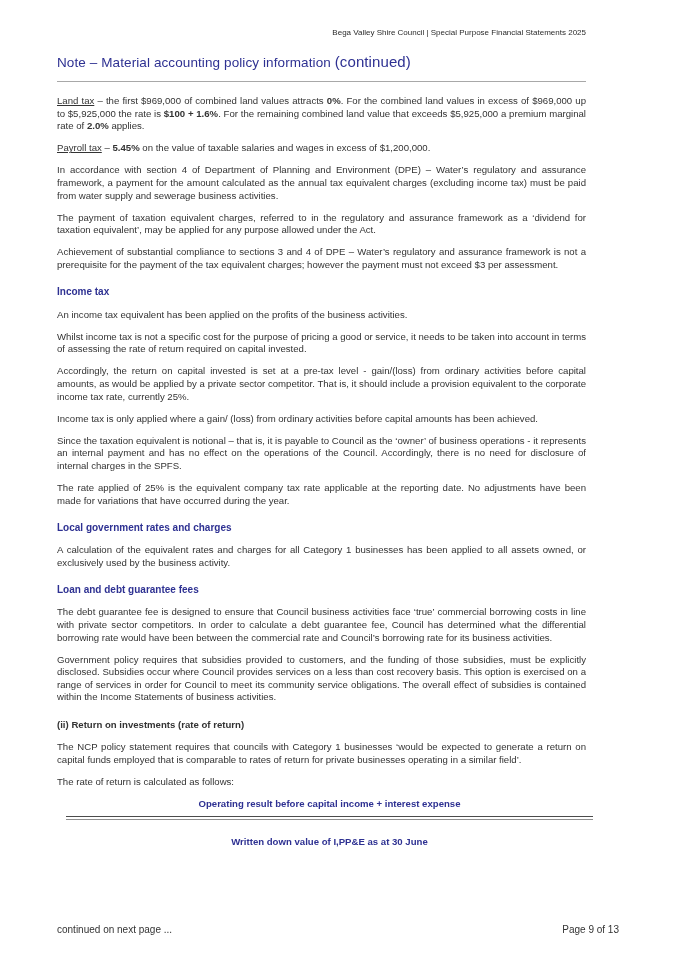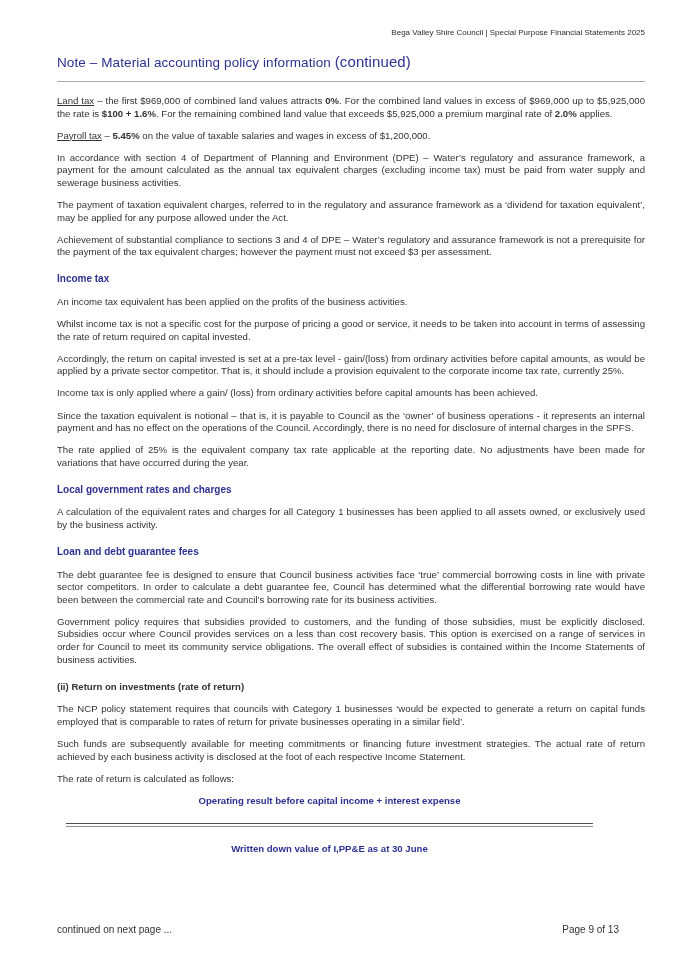--- a/index.html
+++ b/index.html
@@ -12,21 +12,21 @@
   }
   body {
     font-family: "Liberation Sans", sans-serif;
     color: #333333;
     position: relative;
   }
   .page {
     box-sizing: border-box;
     width: 675px;
     height: 957px;
-    padding: 28px 30px 0 57px;
+    padding: 28px 89px 0 57px;
     position: relative;
   }
   .doc-header {
     text-align: right;
     font-size: 8px;
     color: #2b2b2b;
     margin: 0 0 16px 0;
   }
   .doc-title {
     color: var(--heading-blue, #2e3192);
@@ -66,21 +66,21 @@
     margin: 14.5px 0 11.5px 0;
   }
   .formula {
     margin: 1px 0 0 9px;
     width: 527px;
     text-align: center;
     color: var(--heading-blue, #2e3192);
     font-weight: bold;
     font-size: 9.6px;
   }
-  .formula-num { margin-bottom: 17px; }
+  .formula-num { margin-bottom: 7px; }
   .formula-line {
     height: 2px;
     border-top: 1.4px solid #4c4c4c;
     border-bottom: 1px solid #909090;
     margin: 4px 0 7px 0;
   }
   .formula-den { margin-top: 16px; }
   .doc-footer {
     position: absolute;
     left: 57px;
@@ -115,21 +115,20 @@
       <p class="para"><span>Income tax is only applied where a gain/ (loss) from ordinary activities before capital amounts has been achieved.</span></p>
       <p class="para"><span>Since the taxation equivalent is notional – that is, it is payable to Council as the ‘owner’ of business operations - it represents an internal payment and has no effect on the operations of the Council. Accordingly, there is no need for disclosure of internal charges in the SPFS.</span></p>
       <p class="para"><span>The rate applied of 25% is the equivalent company tax rate applicable at the reporting date. No adjustments have been made for variations that have occurred during the year.</span></p>
       <h2 class="section-heading">Local government rates and charges</h2>
       <p class="para"><span>A calculation of the equivalent rates and charges for all Category 1 businesses has been applied to all assets owned, or exclusively used by the business activity.</span></p>
       <h2 class="section-heading">Loan and debt guarantee fees</h2>
       <p class="para"><span>The debt guarantee fee is designed to ensure that Council business activities face ‘true’ commercial borrowing costs in line with private sector competitors. In order to calculate a debt guarantee fee, Council has determined what the differential borrowing rate would have been between the commercial rate and Council’s borrowing rate for its business activities.</span></p>
       <p class="para"><span>Government policy requires that subsidies provided to customers, and the funding of those subsidies, must be explicitly disclosed. Subsidies occur where Council provides services on a less than cost recovery basis. This option is exercised on a range of services in order for Council to meet its community service obligations. The overall effect of subsidies is contained within the Income Statements of business activities.</span></p>
       <h3 class="subsection-heading">(ii) Return on investments (rate of return)</h3>
       <p class="para"><span>The NCP policy statement requires that councils with Category 1 businesses ‘would be expected to generate a return on capital funds employed that is comparable to rates of return for private businesses operating in a similar field’.</span></p>
-      <p class="para"><span>Such funds are subsequently available for meeting commitments or financing future investment strategies. The actual rate of return achieved by each business activity is disclosed at the foot of each respective Income Statement.</span></p>
       <p class="para left"><span>The rate of return is calculated as follows:</span></p>
       <div class="formula">
         <div class="formula-num">Operating result before capital income + interest expense</div>
         <div class="formula-line"></div>
         <div class="formula-den">Written down value of I,PP&amp;E as at 30 June</div>
       </div>
     </div>
 
   <div class="doc-footer">
     <span>continued on next page ...</span>

